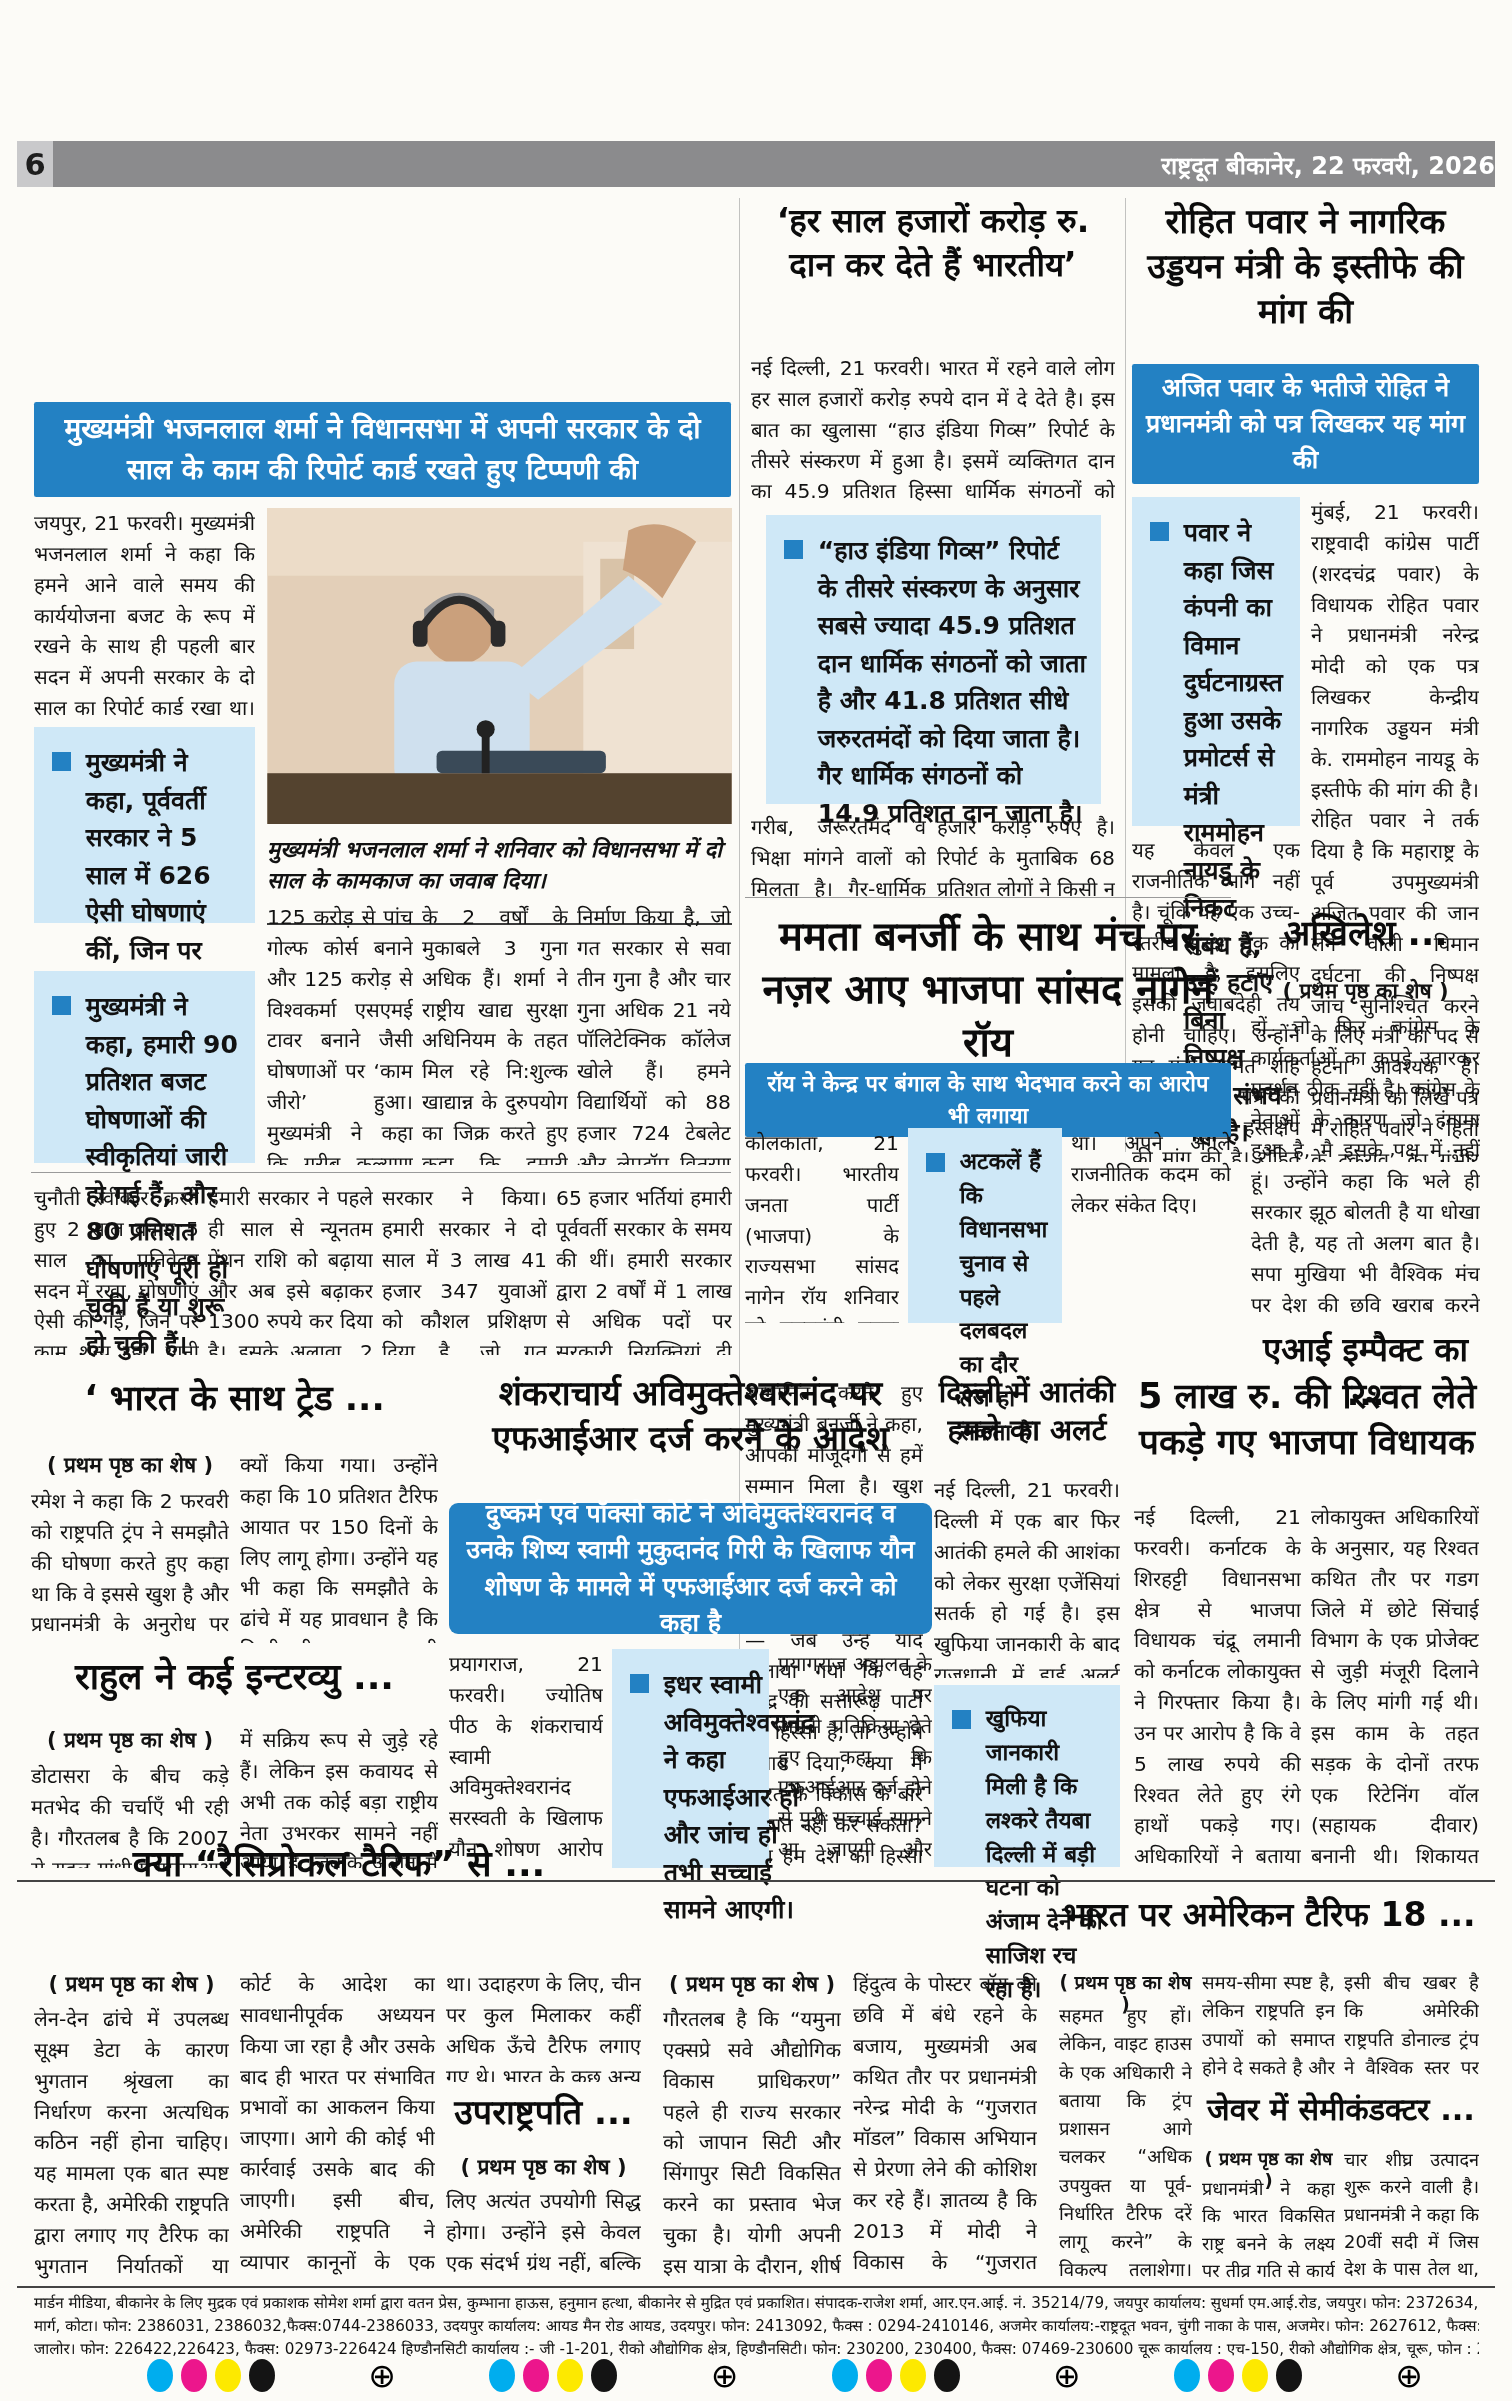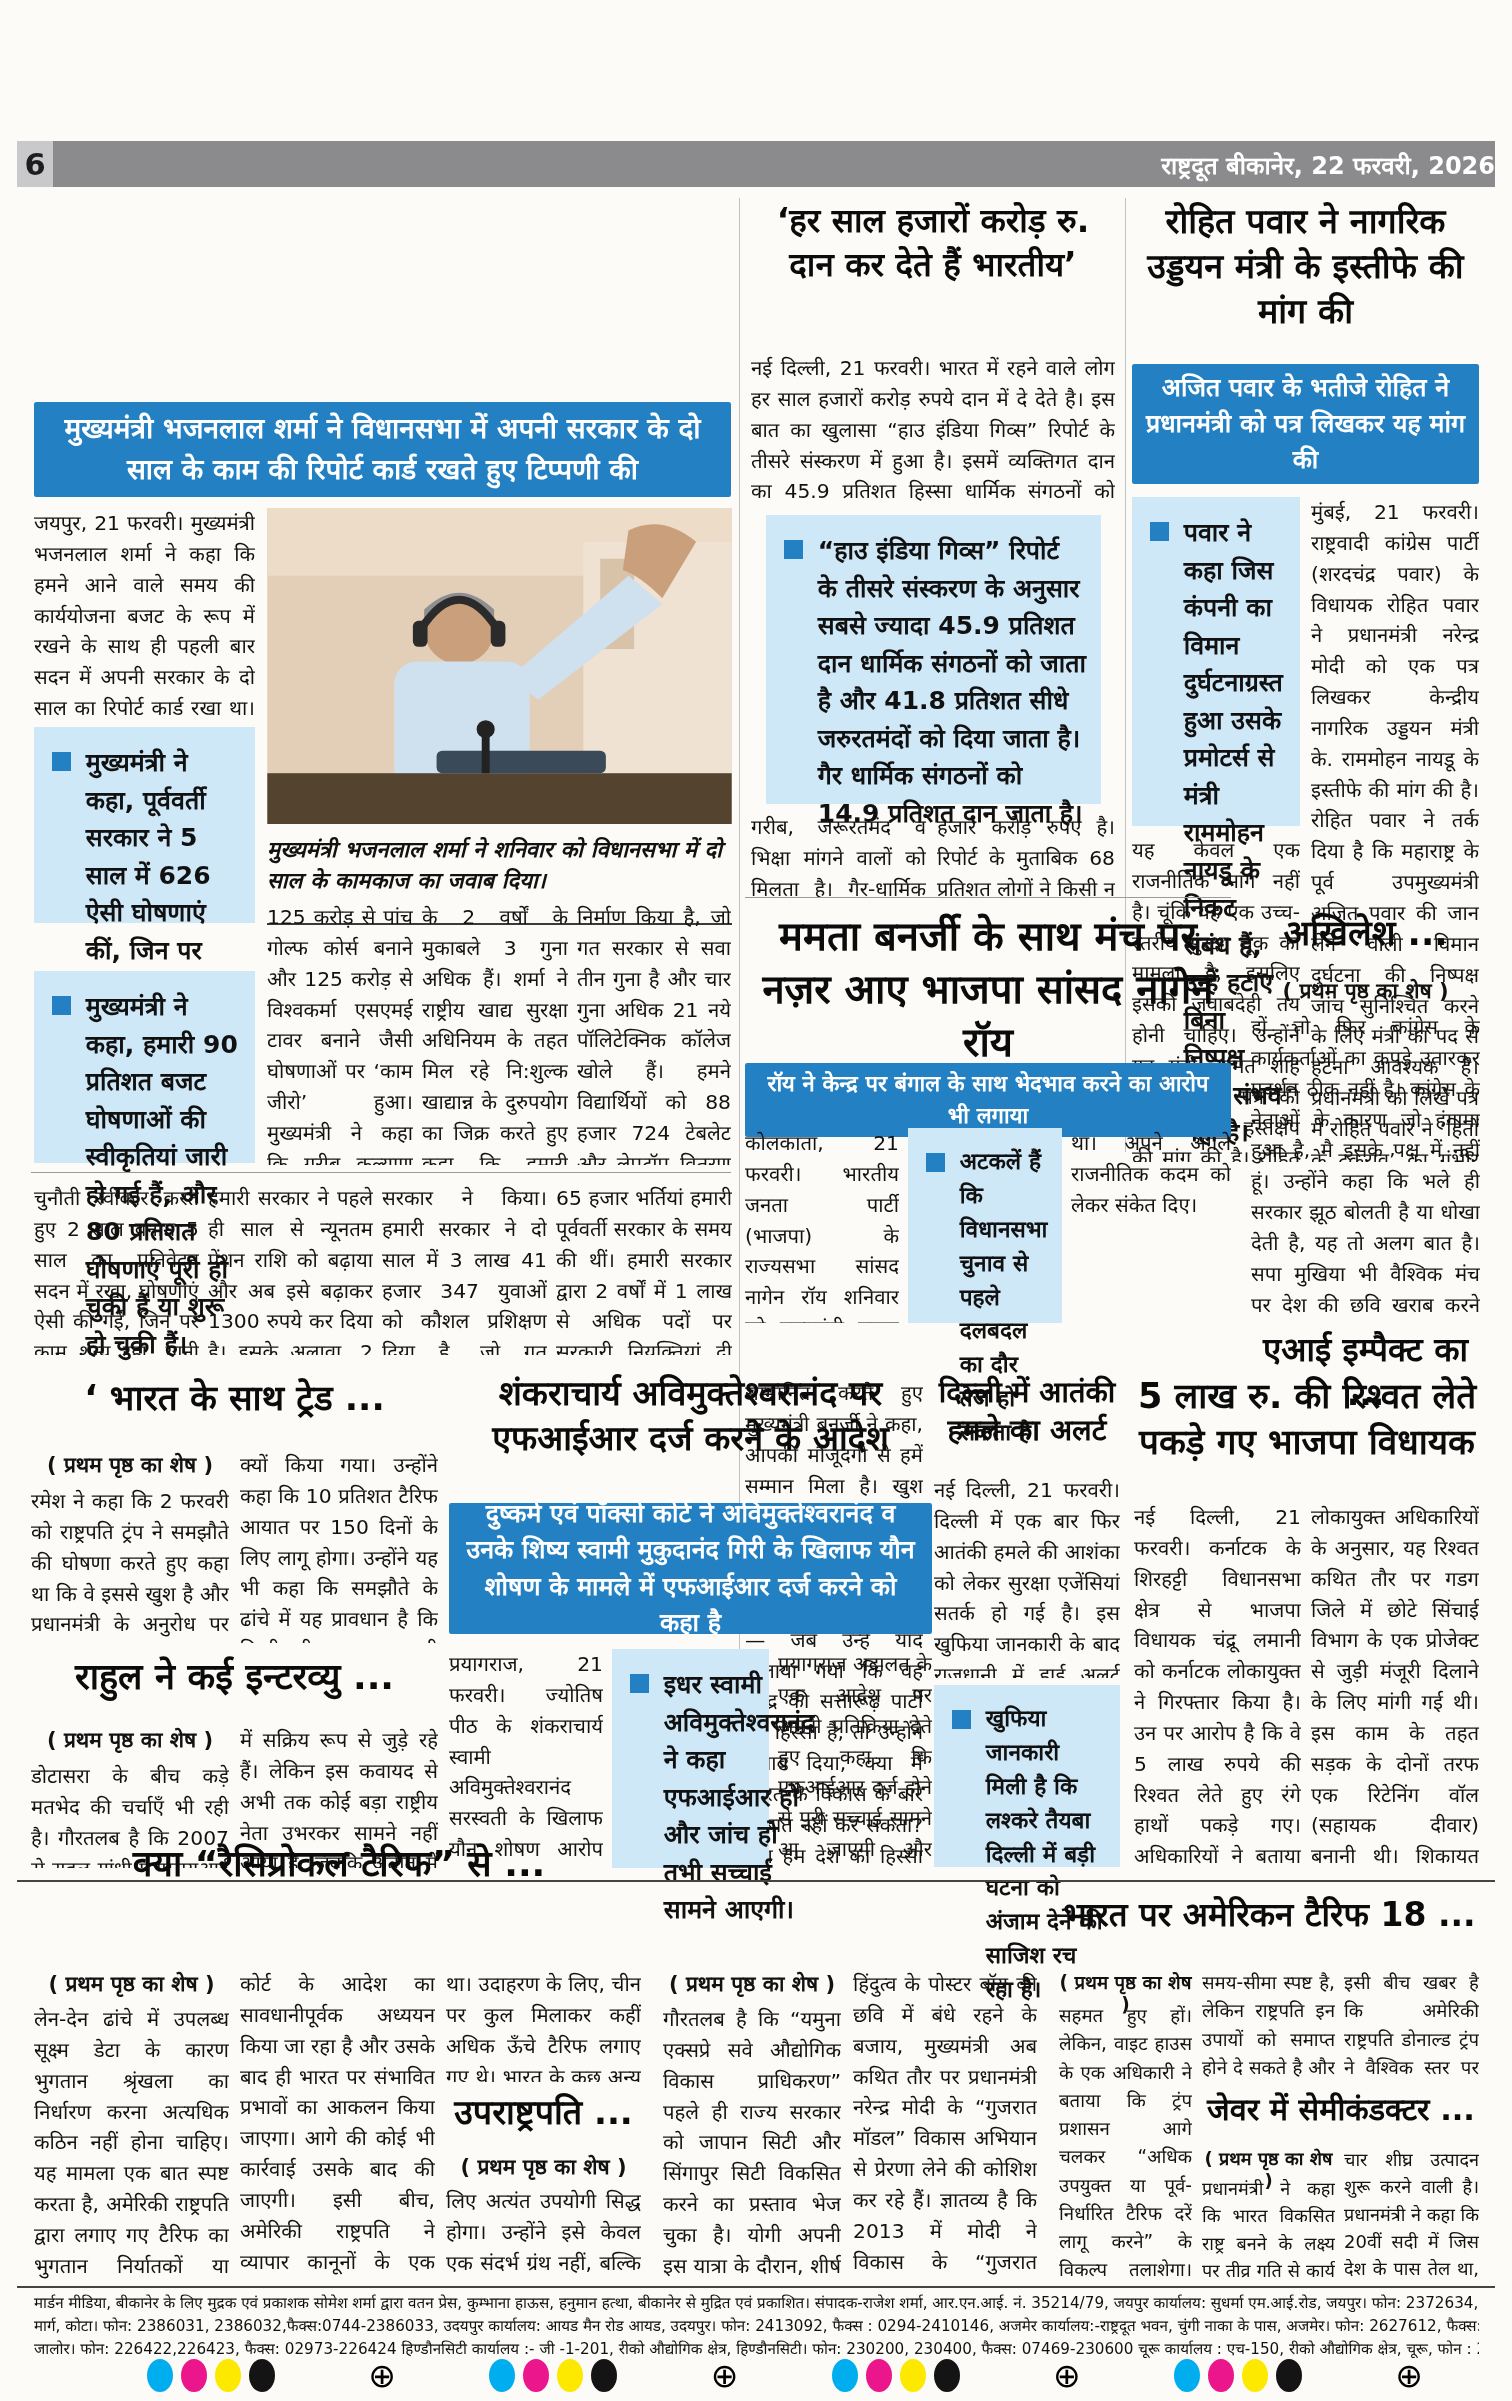--- a/index.html
+++ b/index.html
@@ -136,21 +136,21 @@
   <div class="abs note" style="left:31px;top:1450px;width:198px;">( प्रथम पृष्ठ का शेष )</div>
   <div class="abs body" style="left:31px;top:1486px;width:198px;height:157px;">रमेश ने कहा कि 2 फरवरी को राष्ट्रपति ट्रंप ने समझौते की घोषणा करते हुए कहा था कि वे इससे खुश है और प्रधानमंत्री के अनुरोध पर यह तुरंत प्रभाव से लागू होगा। रमेश ने सवाल उठाया कि जब प्रधानमंत्री और वाणिज्य मंत्री पीयूष गोयल को दिसंबर से ही संभावित फैसले की जानकारी थी और यह आशंका थी कि टैरिफ रद्द हो सकते हैं, तो फिर इतनी जल्दबाज़ी में समझौता</div>
   <div class="abs body" style="left:240px;top:1450px;width:198px;height:193px;">क्यों किया गया। उन्होंने कहा कि 10 प्रतिशत टैरिफ आयात पर 150 दिनों के लिए लागू होगा। उन्होंने यह भी कहा कि समझौते के ढांचे में यह प्रावधान है कि किसी भी — द्वारा रूसी तेल खरीद पर लगाए गए 25 प्रतिशत दंडात्मक टैरिफ को हटा दिया था। इसके साथ ही, वॉशिंगटन ने नई दिल्ली पर पारस्परिक शुल्क (रेसिप्रोकल टैरिफ) 25 प्रतिशत से घटाकर 18 प्रतिशत कर दिया था।</div>
 
   <div class="abs hl" style="left:31px;top:1653px;width:407px;font-size:36px;">राहुल ने कई इन्टरव्यु ...</div>
   <div class="abs note" style="left:31px;top:1725px;width:198px;">( प्रथम पृष्ठ का शेष )</div>
   <div class="abs body" style="left:31px;top:1761px;width:198px;height:107px;">डोटासरा के बीच कड़े मतभेद की चर्चाएँ भी रही है। गौरतलब है कि 2007 से राहुल गांधी एनएसयूआई और युवा कांग्रेस अध्यक्ष पदों के लिए साक्षात्कार, चयन और चुनाव प्रक्रिया</div>
   <div class="abs body" style="left:240px;top:1725px;width:198px;height:143px;">में सक्रिय रूप से जुड़े रहे हैं। लेकिन इस कवायद से अभी तक कोई बड़ा राष्ट्रीय नेता उभरकर सामने नहीं आया है, जबकि अतीत में युवा कांग्रेस से प्रशिक्षण पाकर कांग्रेस के कई वरिष्ठ नेता राष्ट्रीय राजनीति में स्थापित हुए थे।</div>
 
   <div class="abs hl" style="left:449px;top:1371px;width:483px;font-size:34px;">शंकराचार्य अविमुक्तेश्वरानंद पर एफआईआर दर्ज करने के आदेश</div>
-  <div class="abs bluebox" style="left:449px;top:1503px;width:483px;height:131px;font-size:25px;">दुष्कर्म एवं पॉक्सो कोर्ट ने अविमुक्तेश्वरानंद व उनके शिष्य स्वामी मुकुदानंद गिरी के खिलाफ यौन शोषण के मामले में एफआईआर दर्ज करने को कहा है</div>
+  <div class="abs bluebox" style="left:449px;top:1503px;width:483px;height:131px;font-size:25px;border-radius:9px;">दुष्कर्म एवं पॉक्सो कोर्ट ने अविमुक्तेश्वरानंद व उनके शिष्य स्वामी मुकुदानंद गिरी के खिलाफ यौन शोषण के मामले में एफआईआर दर्ज करने को कहा है</div>
   <div class="abs body" style="left:449px;top:1649px;width:154px;height:219px;">प्रयागराज, 21 फरवरी। ज्योतिष पीठ के शंकराचार्य स्वामी अविमुक्तेश्वरानंद सरस्वती के खिलाफ यौन शोषण आरोप के मामले में एडीजे दुष्कर्म एवं पॉक्सो स्पेशल कोर्ट ने बड़ा आदेश दिया है। एडीजे पॉक्सो एक्ट के न्यायाधीश विनोद कुमार चौरसिया ने झूंसी थाना पुलिस को स्वामी</div>
   <div class="abs lightbox" style="left:612px;top:1649px;width:157px;height:219px;">
     <div class="inner">
         <span class="sq"></span>
       <span class="btxt">इधर स्वामी अविमुक्तेश्वरानंद ने कहा एफआईआर हो और जांच हो तभी सच्चाई सामने आएगी।</span>
       </div>
   </div>
   <div class="abs body" style="left:778px;top:1649px;width:154px;height:219px;">प्रयागराज अदालत के एक आदेश पर अपनी प्रतिक्रिया देते हुए कहा कि एफआईआर दर्ज होने से पूरी सच्चाई सामने आ जाएगी और मामले की जांच होगी।</div>
 
   <div class="abs hl" style="left:934px;top:1373px;width:186px;font-size:29px;">दिल्ली में आतंकी हमले का अलर्ट</div>

